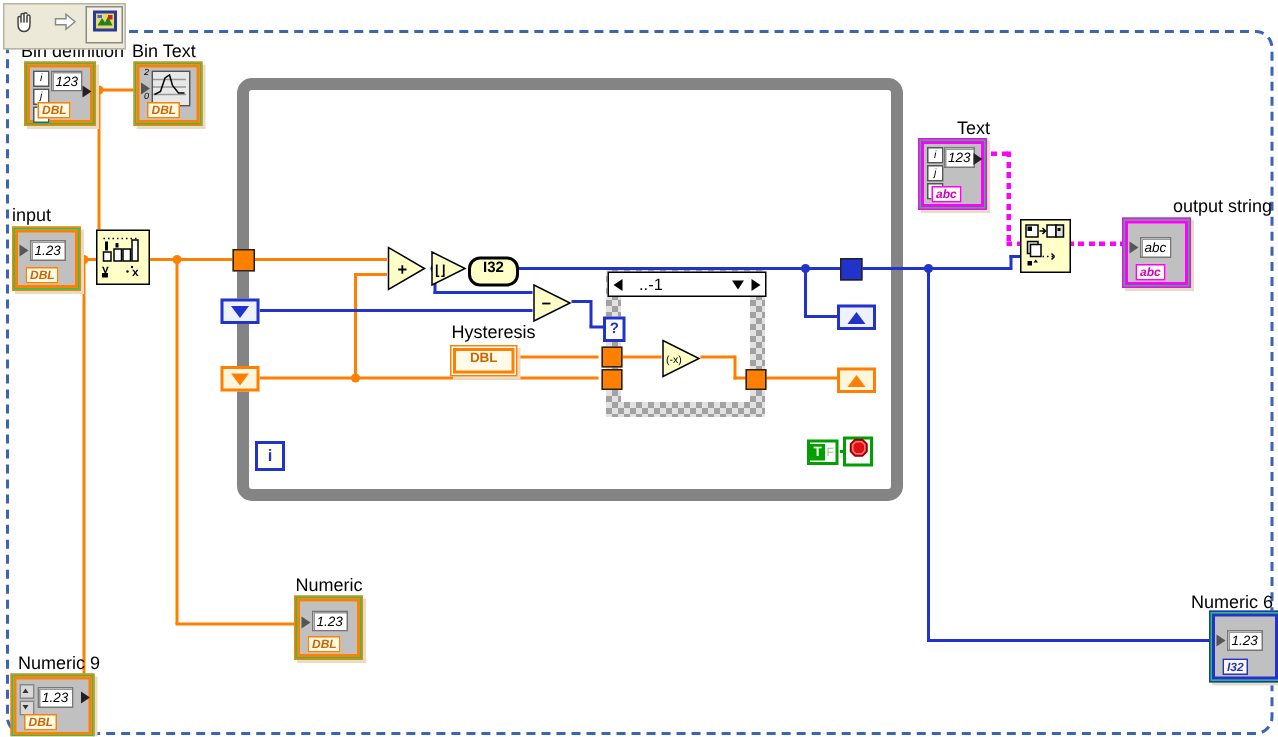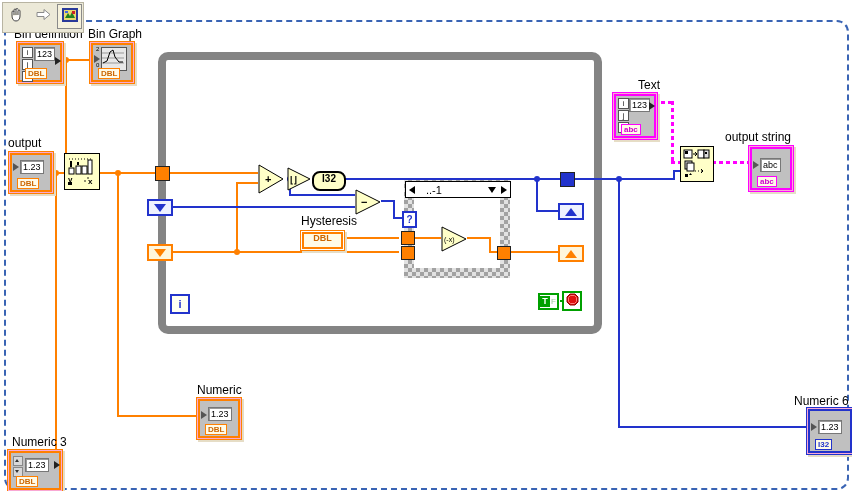--- a/index.html
+++ b/index.html
@@ -35,21 +35,21 @@
   
   .tunnel{z-index:4;border:1px solid #222;}
   .t-o{background:#ff8000;} .t-b{background:#2233cc;}
   .sreg{z-index:4;width:22px;height:13px;border:2px solid;display:flex;align-items:center;justify-content:center;}
   .sr-b{border-color:#2233cc;background:#eef2ff;} .sr-o{border-color:#ff8000;background:#fff6dd;}
   .arr-dn{width:0;height:0;border-left:6px solid transparent;border-right:6px solid transparent;border-top:8px solid;}
   .arr-up{width:0;height:0;border-left:6px solid transparent;border-right:6px solid transparent;border-bottom:8px solid;}
   .sr-b .arr-dn{border-top-color:#2233cc;} .sr-b .arr-up{border-bottom-color:#2233cc;}
   .sr-o .arr-dn{border-top-color:#ff8000;} .sr-o .arr-up{border-bottom-color:#ff8000;}
   
-  .term{z-index:5;border:1px solid;padding:1px;background:#f9a8d4;box-shadow:2px 2px 0 #e6ddc6;}
+  .term{z-index:5;border:1px solid;padding:1px;background:#22c55e;box-shadow:2px 2px 0 #e6ddc6;font-style:italic;}
   .term-in{width:100%;height:100%;border:2px solid;background:#c0c0c0;position:relative;box-sizing:border-box;}
   .c-o{border-color:#ff8000;} .c-b{border-color:#2233cc;} .c-p{border-color:#ff00ff;}
   .disp{position:absolute;background:#fff;border:1px solid #777;box-shadow:inset 1px 1px 0 #999;
         font-size:9px;line-height:12px;padding:0 2px;font-family:"Liberation Sans",sans-serif;}
   .tag{position:absolute;bottom:1px;left:5px;border:1px solid;background:#fffbe8;font-weight:bold;
        font-size:8px;line-height:9px;padding:0 2px;}
   .tag.o{color:#cc6600;border-color:#ff8000;} .tag.b{color:#2233cc;border-color:#2233cc;} .tag.p{color:#cc00cc;border-color:#ff00ff;}
   .oarr{position:absolute;width:0;height:0;border-top:4px solid transparent;border-bottom:4px solid transparent;}
   .oarr.r{right:-1px;border-left:6px solid #222;}
   .inarr{position:absolute;left:1px;width:0;height:0;border-top:4px solid transparent;border-bottom:4px solid transparent;border-left:6px solid #555;}
@@ -267,41 +267,41 @@
         <span>i</span>
         <span>j</span>
         <span>k</span>
       </span>
       <span class="disp" style="left:14px;top:2px">123</span>
       <span class="tag o">DBL</span>
       <span class="oarr r" style="top:12px;border-left-color:#222"></span>
     </div>
   </div>
 
-  <span class="abs lbl" style="left:88px;top:27px">Bin Graph</span>
+  <span class="abs lbl" style="left:88px;top:27px">Bin Text</span>
   <div class="abs term c-o" style="left:89px;top:41px;width:42px;height:39px">
     <div class="term-in c-o">
       <span class="inarr" style="top:10px"></span>
       <div style="position:absolute;left:8px;top:2px;width:24px;height:22px;background:#e8e8e8;border:1px solid #555">
         <svg width="22" height="20">
           <g stroke="#999">
               <line x1="0" y1="5" x2="22" y2="5"></line>
               <line x1="0" y1="10" x2="22" y2="10"></line>
               <line x1="0" y1="15" x2="22" y2="15"></line>
             </g>
           <polyline points="1,15 5,13 8,4 11,2 13,9 17,14 21,14" fill="none" stroke="#000"></polyline>
         </svg>
       </div>
       <span style="position:absolute;left:3px;top:1px;font-size:6px">2</span>
       <span style="position:absolute;left:3px;top:17px;font-size:6px">0</span>
       <span class="tag o">DBL</span>
     </div>
   </div>
 
-  <span class="abs lbl" style="left:8px;top:136px">output</span>
+  <span class="abs lbl" style="left:8px;top:136px">input</span>
   <div class="abs term c-o" style="left:8px;top:151px;width:42px;height:39px">
     <div class="term-in c-o">
       <span class="inarr" style="top:8px"></span>
       <span class="disp" style="left:8px;top:5px">1.23</span>
       <span class="tag o">DBL</span>
     </div>
   </div>
 
   <span class="abs lbl" style="left:301px;top:214px">Hysteresis</span>
   <div class="abs hyst">
@@ -315,21 +315,21 @@
         <span>i</span>
         <span>j</span>
         <span>k</span>
       </span>
       <span class="disp" style="left:13px;top:2px">123</span>
       <span class="tag p">abc</span>
       <span class="oarr r" style="top:6px;border-left-color:#222"></span>
     </div>
   </div>
 
-  <span class="abs lbl" style="left:725px;top:130px">output string</span>
+  <span class="abs lbl" style="left:782px;top:130px">output string</span>
   <div class="abs term c-p" style="left:748px;top:145px;width:42px;height:43px">
     <div class="term-in c-p">
       <span class="inarr" style="top:12px"></span>
       <span class="disp" style="left:8px;top:9px">abc</span>
       <span class="tag p">abc</span>
     </div>
   </div>
 
   <span class="abs lbl" style="left:197px;top:383px">Numeric</span>
   <div class="abs term c-o" style="left:196px;top:397px;width:42px;height:39px">
@@ -342,21 +342,21 @@
 
   <span class="abs lbl" style="left:794px;top:394px">Numeric 6</span>
   <div class="abs term c-b" style="left:806px;top:407px;width:44px;height:44px">
     <div class="term-in c-b">
       <span class="inarr" style="top:12px"></span>
       <span class="disp" style="left:8px;top:9px">1.23</span>
       <span class="tag b">I32</span>
     </div>
   </div>
 
-  <span class="abs lbl" style="left:12px;top:435px">Numeric 3</span>
+  <span class="abs lbl" style="left:12px;top:435px">Numeric 9</span>
   <div class="abs term c-o" style="left:7px;top:449px;width:52px;height:39px">
     <div class="term-in c-o">
       <span class="spin">
           <i class="up"></i>
           <i class="dn"></i>
         </span>
       <span class="disp" style="left:14px;top:5px">1.23</span>
       <span class="tag o">DBL</span>
       <span class="oarr r" style="top:8px;border-left-color:#222"></span>
     </div>

